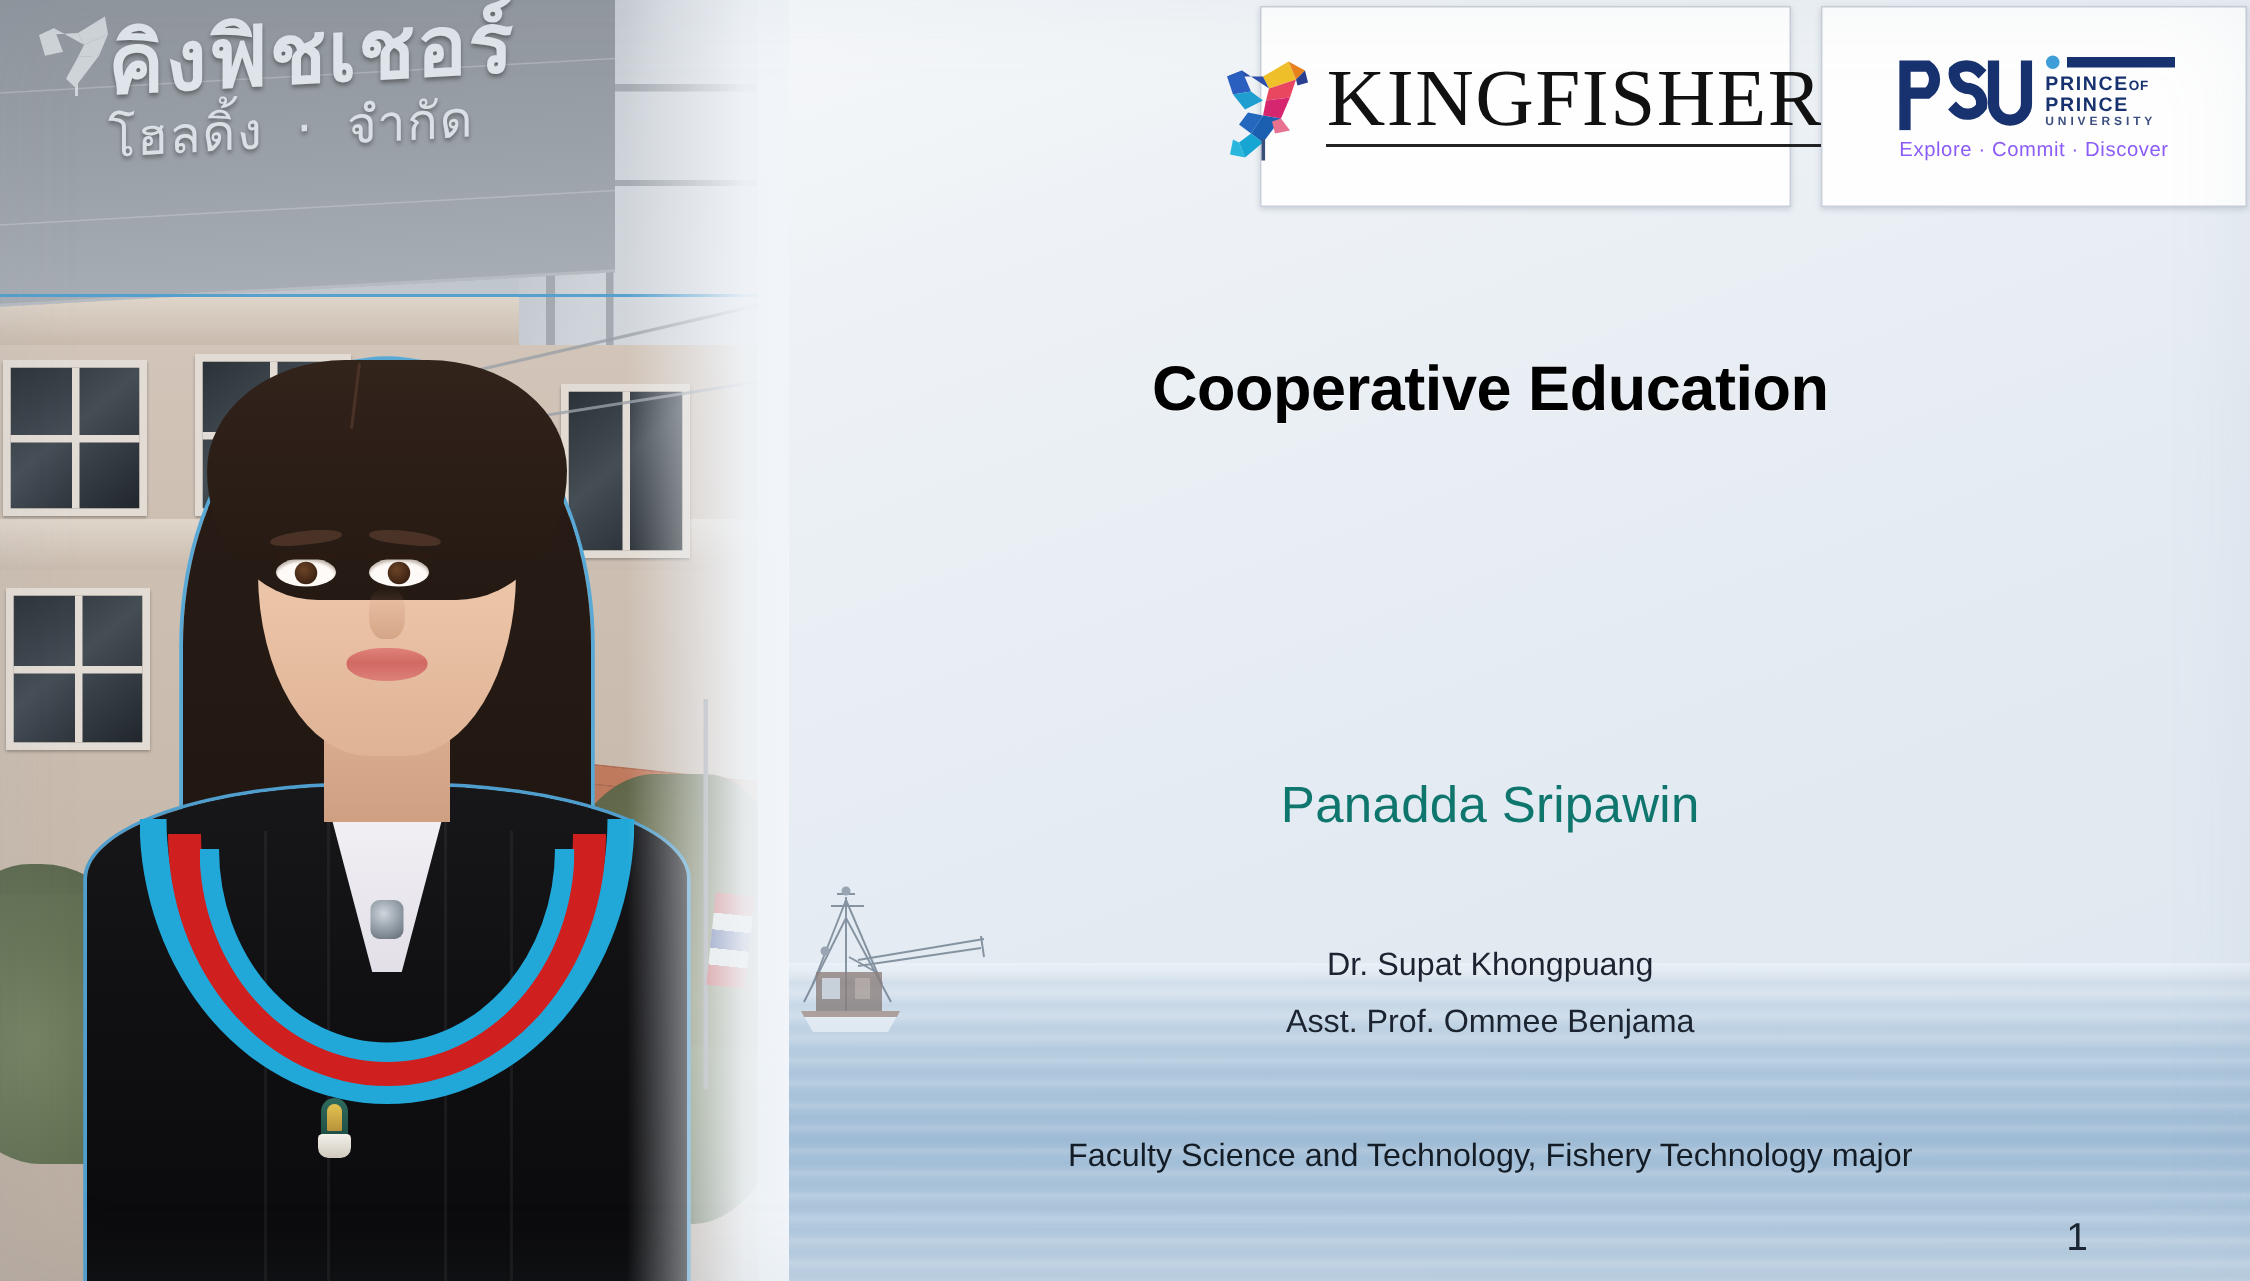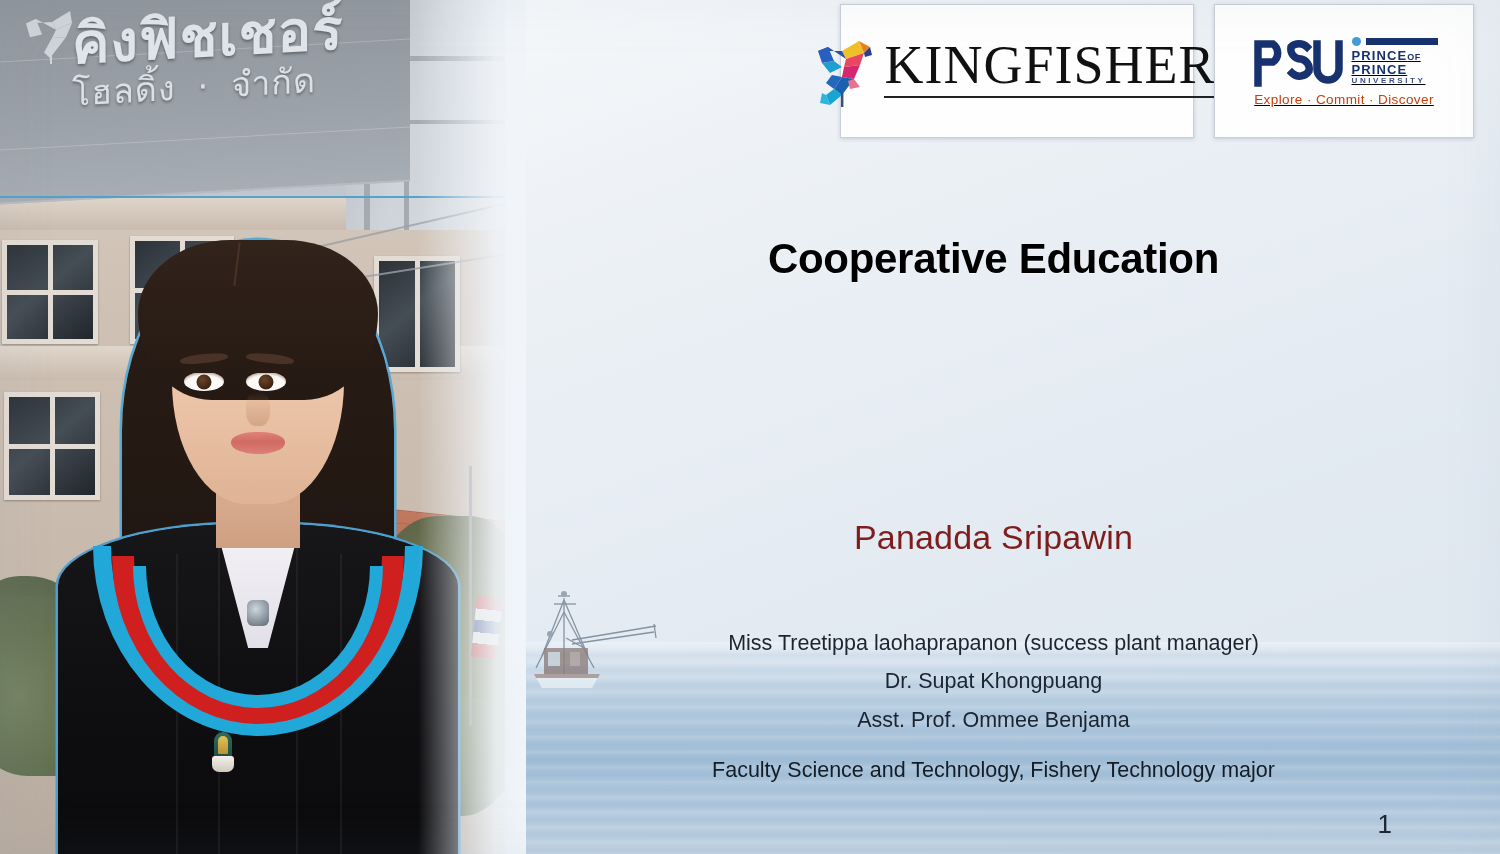--- a/index.html
+++ b/index.html
@@ -66,21 +66,21 @@
 
   
   .logo-box {
     position:absolute; top:4px;
     background:#fefefe;
     border:1px solid #c9cfd8;
     box-shadow:0 1px 4px rgba(60,75,95,.22);
     display:flex; align-items:center; justify-content:center;
   }
   #logo-kingfisher { left:840px;  width:354px; height:134px; }
-  #logo-psu        { left:1214px; width:260px; height:134px;text-decoration:underline; }
+  #logo-psu        { left:1214px; width:284px; height:134px; }
 
   
   .kf-lockup { display:flex; align-items:center; gap:10px; padding:6px 12px 6px 6px; }
   .kf-words { display:flex; flex-direction:column; align-items:stretch; }
   .kf-name {
     font-family:"Liberation Serif", serif;
     font-size:54px; line-height:.96;
     letter-spacing:1px;
     color:#111;
     white-space:nowrap;
@@ -107,21 +107,21 @@
     white-space:nowrap;
   }
   .psu-l1 .small { font-size:9px; letter-spacing:.5px; }
   .psu-l3 {
     font-family:"Liberation Sans", sans-serif;
     font-size:8px; font-weight:bold; letter-spacing:2.6px; color:#3c4f80;
     white-space:nowrap;
   }
   .psu-tag {
     font-family:"Liberation Sans", sans-serif;
-    font-size:13.5px; color:#c2410c; letter-spacing:.4px; white-space:nowrap;
+    font-size:13.5px; color:#8b5cf6; letter-spacing:.4px; white-space:nowrap;
   }
 
   
   .title-block {
     position:absolute; left:505px; right:18px; top:236px;
     text-align:center;
   }
   .title-line {
     font-family:"Liberation Sans", sans-serif;
     font-weight:bold;
@@ -133,21 +133,21 @@
   #title-line-2 { font-size:46px; line-height:1.10; }
   #title-line-3 { font-size:46px; line-height:1.10; }
   .sci-name { font-style:italic; }
   .paren, .period { font-weight:bold; }
 
   
   .author {
     position:absolute; left:505px; right:18px; top:518px;
     text-align:center;
     font-family:"Liberation Sans", sans-serif;
-    font-size:34px; color:#7f1d1d; letter-spacing:.2px;
+    font-size:34px; color:#0f766e; letter-spacing:.2px;
   }
   .advisor-head {
     position:absolute; left:505px; right:18px; top:587px;
     text-align:center;
     font-family:"Liberation Sans", sans-serif;
     font-size:21px; color:#1d2530;
   }
   .advisor-list {
     position:absolute; left:505px; right:18px; top:624px;
     text-align:center;
@@ -523,21 +523,20 @@
   </div>
 
   <div class="title-block">
     <div class="title-line" id="title-line-1">Cooperative Education</div>
   </div>
 
   <div class="author">Panadda Sripawin</div>
 
 
   <div class="advisor-list">
-    <div class="advisor-item">Miss Treetippa laohaprapanon (success plant manager)</div>
     <div class="advisor-item">Dr. Supat Khongpuang</div>
     <div class="advisor-item">Asst. Prof. Ommee Benjama</div>
   </div>
 
   <div class="faculty">Faculty Science and Technology, Fishery Technology major</div>
 
   <div class="page-no">1</div>
 
   <div class="photo">
 

